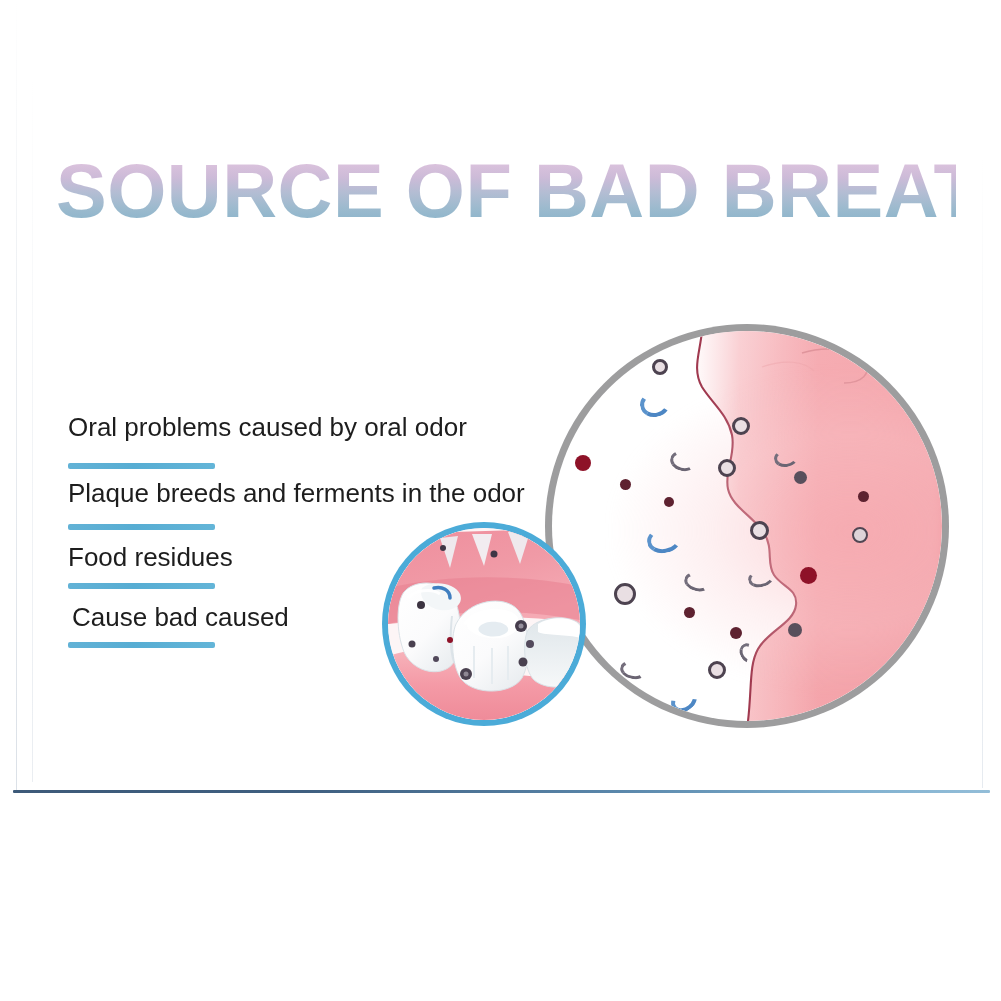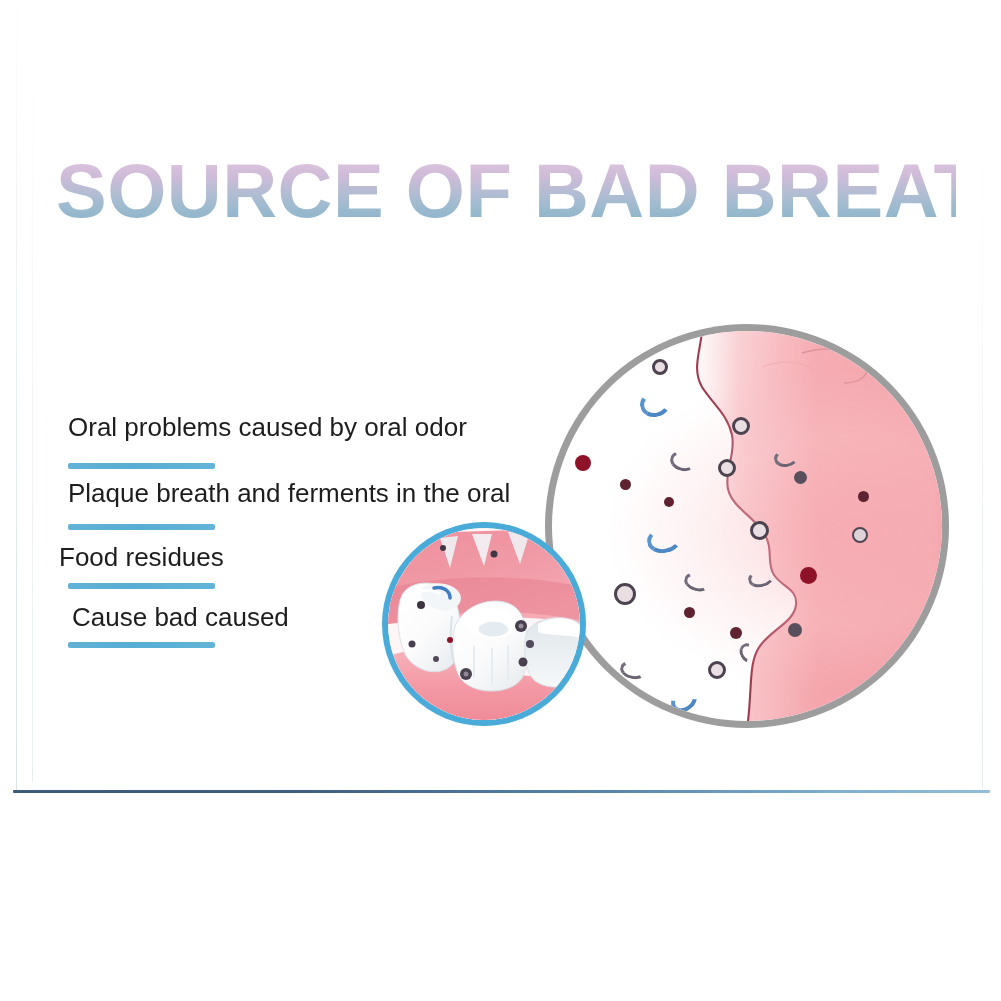--- a/index.html
+++ b/index.html
@@ -198,25 +198,25 @@
   <div id="frame-right-rule"></div>
   <div id="frame-bottom-rule"></div>
 
   <div id="page-title">SOURCE OF BAD BREATH</div>
 
   <div class="bullet-row">
     <div class="bullet-text" style="left:68px; top:412px;">Oral problems caused by oral odor</div>
     <div class="bullet-bar" style="left:68px; top:463px; width:147px;"></div>
   </div>
   <div class="bullet-row">
-    <div class="bullet-text" style="left:68px; top:478px;">Plaque breath and ferments in the oral</div>
+    <div class="bullet-text" style="left:68px; top:478px;">Plaque breeds and ferments in the odor</div>
     <div class="bullet-bar" style="left:68px; top:524px; width:147px;"></div>
   </div>
   <div class="bullet-row">
-    <div class="bullet-text" style="left:59px; top:542px;">Food residues</div>
+    <div class="bullet-text" style="left:68px; top:542px;">Food residues</div>
     <div class="bullet-bar" style="left:68px; top:583px; width:147px;"></div>
   </div>
   <div class="bullet-row">
     <div class="bullet-text" style="left:72px; top:602px;">Cause bad caused</div>
     <div class="bullet-bar" style="left:68px; top:642px; width:147px;"></div>
   </div>
 
   <div id="mouth-circle">
     <div id="mouth-circle-inner">
 

